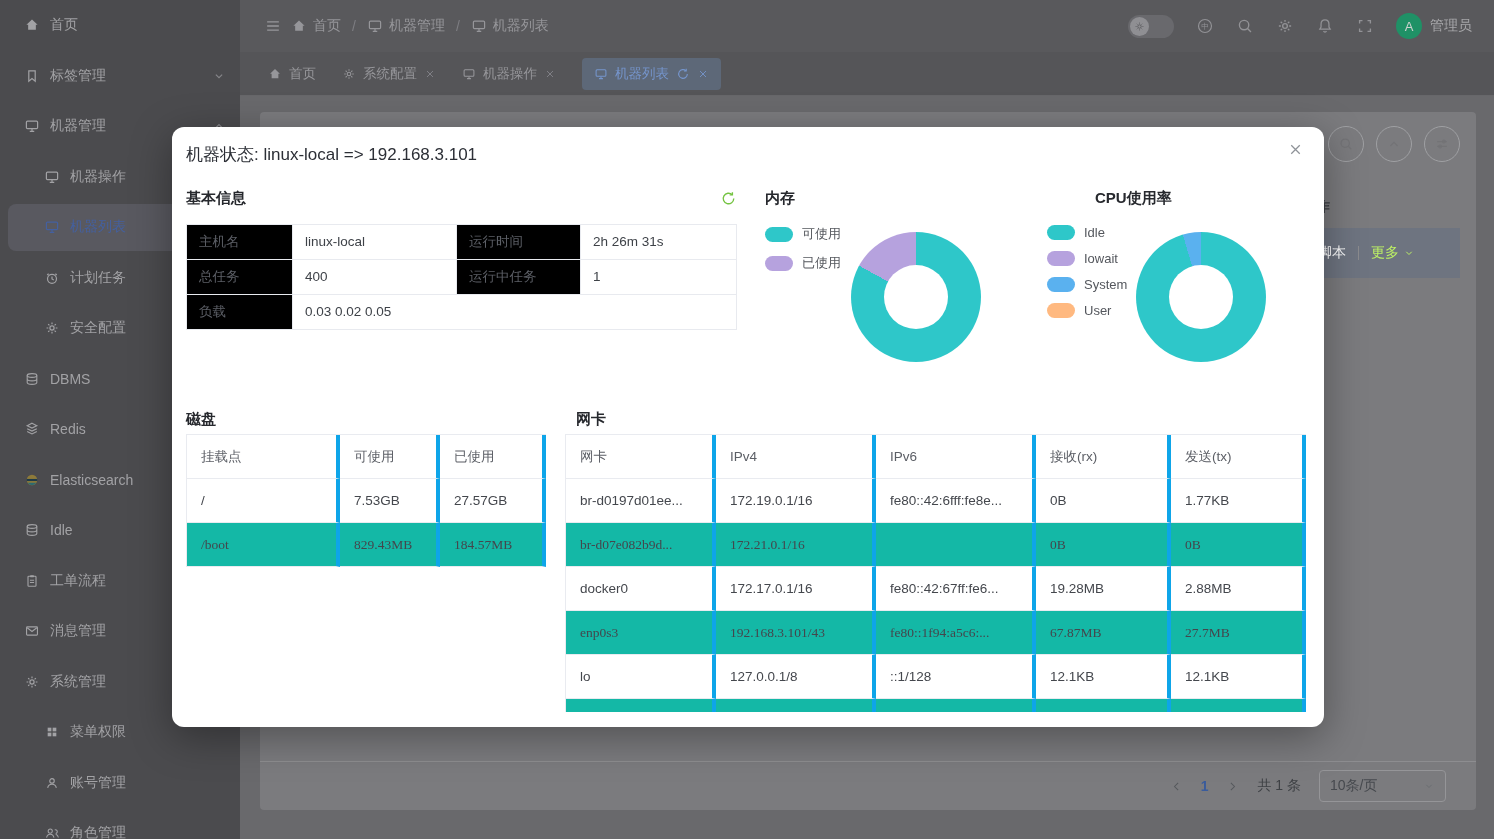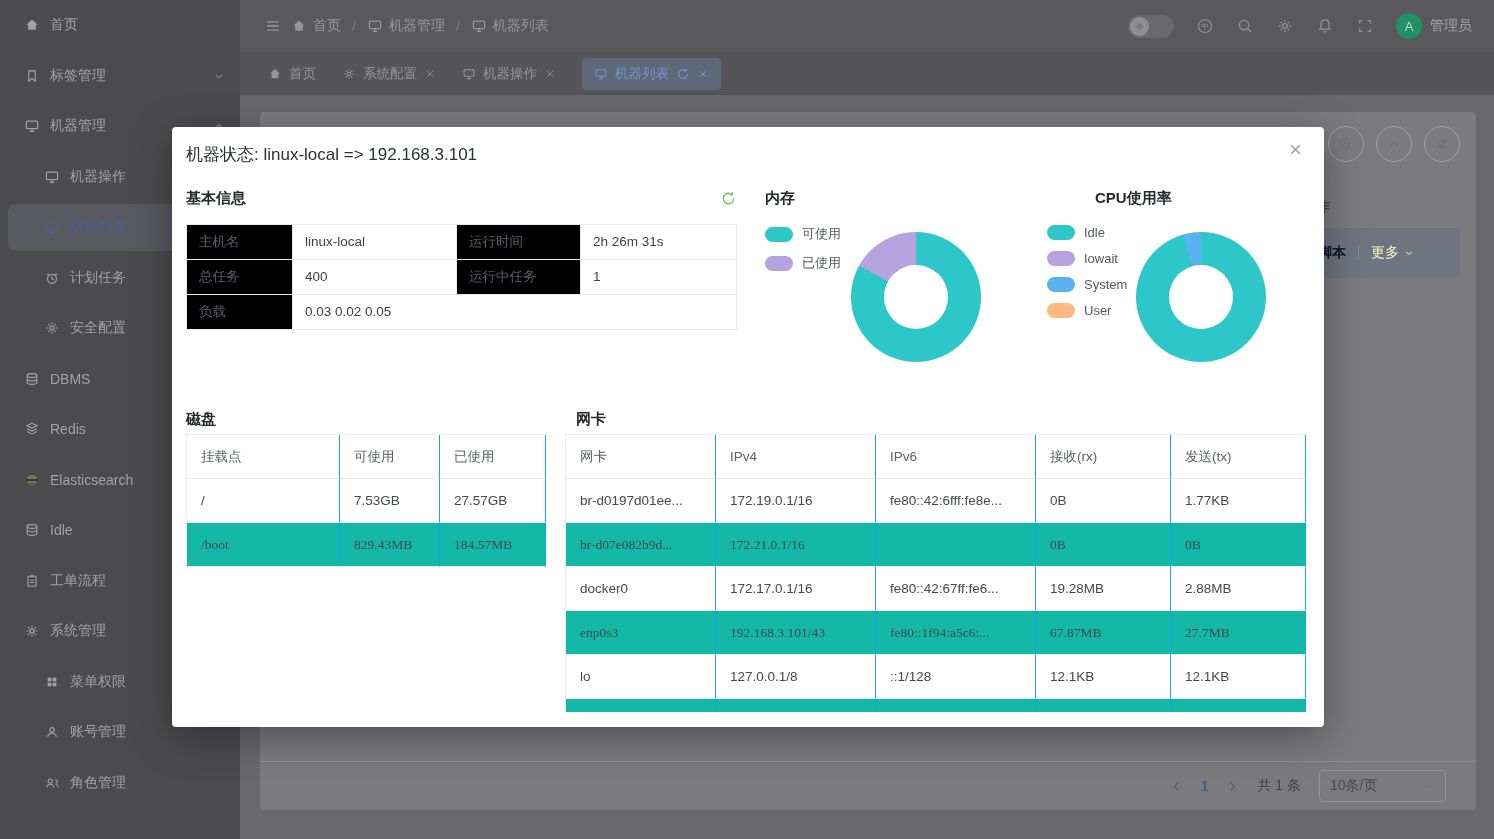--- a/index.html
+++ b/index.html
@@ -51,38 +51,38 @@
   
   .content{position:absolute;left:240px;top:96px;width:1254px;height:743px;background:#69696c;z-index:1;}
   .card{position:absolute;left:20px;top:16px;right:18px;height:698px;background:#7b7b7e;border-radius:4px;}
   .circle-btns{position:absolute;top:14px;right:16px;display:flex;gap:12px;}
   .circle-btn{width:36px;height:36px;border-radius:50%;border:1px solid #9fa0a3;color:#737376;
           display:flex;align-items:center;justify-content:center;box-sizing:border-box;cursor:pointer;}
   .circle-btn svg{width:16px;height:16px;}
   .partial-header{position:absolute;top:86px;left:1056px;color:#3c3f44;font-size:14px;font-weight:bold;}
   .selected-row{position:absolute;top:116px;left:980px;right:16px;height:50px;background:#6e7480;
           display:flex;align-items:center;gap:12px;padding-left:78px;box-sizing:border-box;font-size:14px;}
-  .act-script{color:#0f172a;cursor:pointer;font-weight:bold;}
+  .act-script{color:#ffffff;cursor:pointer;}
   .act-divider{width:1px;height:14px;background:#8b8b8e;}
-  .act-more{color:#fef9c3;cursor:pointer;display:flex;align-items:center;gap:4px;}
+  .act-more{color:#bef264;cursor:pointer;display:flex;align-items:center;gap:4px;}
   .act-more svg{width:12px;height:12px;}
   .pagination{position:absolute;left:0;right:0;top:649px;height:49px;border-top:1px solid #8d8d90;
           display:flex;align-items:center;justify-content:flex-end;gap:18px;padding-right:30px;
           box-sizing:border-box;color:#3e4145;font-size:14px;}
   .pg-arrow{color:#55585c;cursor:pointer;}
   .pg-arrow svg{width:13px;height:13px;}
   .page-num{color:#3a5c9c;font-weight:bold;cursor:pointer;}
   .page-select{width:127px;height:32px;border:1px solid #959598;border-radius:4px;display:flex;
           align-items:center;justify-content:space-between;padding:0 10px;box-sizing:border-box;
           color:#46494e;cursor:pointer;}
   .page-select svg{width:12px;height:12px;color:#6a6d71;}
 
   
   .modal{position:absolute;left:172px;top:127px;width:1152px;height:600px;background:#fff;
-         border-radius:4px;box-shadow:0 10px 40px rgba(0,0,0,.35);overflow:hidden;z-index:10;}
+         border-radius:12px;box-shadow:0 10px 40px rgba(0,0,0,.35);overflow:hidden;z-index:10;}
   .m-title{position:absolute;left:14px;top:16px;font-size:17px;color:#2c2f36;}
   .m-close{position:absolute;right:20px;top:14px;color:#8e9298;cursor:pointer;}
   .m-close svg{width:17px;height:17px;}
   .sec{position:absolute;font-size:15px;font-weight:bold;color:#27292e;}
   .m-refresh{position:absolute;left:548px;top:63px;color:#74c341;cursor:pointer;}
   .m-refresh svg{width:17px;height:17px;}
 
   .basic-table{position:absolute;left:14px;top:97px;width:550px;display:grid;
          grid-template-columns:106px 164px 124px 156px;border-top:1px solid #e8eaef;border-left:1px solid #e8eaef;}
   .bt-cell{height:35px;line-height:34px;padding-left:12px;font-size:13.5px;box-sizing:border-box;
@@ -92,21 +92,21 @@
   .span3{grid-column:2/5;}
 
   .legend{position:absolute;display:flex;flex-direction:column;gap:11px;}
   .lg-item{display:flex;align-items:center;gap:9px;font-size:13px;color:#54575d;}
   .lg-chip{width:28px;height:15px;border-radius:7.5px;}
   .donut{position:absolute;width:130px;height:130px;border-radius:50%;}
   .donut::after{content:"";position:absolute;left:33px;top:33px;width:64px;height:64px;border-radius:50%;background:#fff;}
 
   .dtable{position:absolute;display:grid;font-size:13.5px;border-top:1px solid #e9ebf0;border-left:1px solid #e9ebf0;}
   .d-cell{height:44px;line-height:43px;padding:0 13px 0 14px;box-sizing:border-box;color:#44474d;
-         border-right:1px solid #0ea5e9;border-bottom:1px solid #e9ebf0;white-space:nowrap;overflow:hidden;}
+         border-right:4px solid #0ea5e9;border-bottom:1px solid #e9ebf0;white-space:nowrap;overflow:hidden;}
   .d-cell.h{color:#5c5f66;}
   .d-cell.stripe{background:#14b8a6;font-family:Liberation Serif, serif;}
   .d-cell.part{height:13px;border-bottom:none;}
 </style>
 </head>
 <body>
 
 <aside class="sidebar" id="sidebar">
  <div class="s-item  ">
    <span class="s-ic">
@@ -227,20 +227,30 @@
  </div>
  <div class="s-item  ">
    <span class="s-ic">
         <svg viewBox="0 0 20 20">
           <rect x="5" y="4" width="10" height="12.6" rx="1" fill="none" stroke="currentColor" stroke-width="1.4"></rect>
           <rect x="7.6" y="2.8" width="4.8" height="2.4" rx="0.6" fill="currentColor"></rect>
           <path d="M7.4 9h5.2M7.4 12h5.2" stroke="currentColor" stroke-width="1.3"></path>
         </svg>
       </span>
    <span>工单流程</span>
+
+ </div>
+ <div class="s-item  ">
+   <span class="s-ic">
+        <svg viewBox="0 0 20 20">
+          <rect x="3.2" y="4.8" width="13.6" height="10.4" rx="1" fill="none" stroke="currentColor" stroke-width="1.4"></rect>
+          <path d="M4 6l6 4.6L16 6" fill="none" stroke="currentColor" stroke-width="1.4"></path>
+        </svg>
+      </span>
+   <span>消息管理</span>
 
  </div>
  <div class="s-item  ">
    <span class="s-ic">
         <svg viewBox="0 0 20 20">
           <circle cx="10" cy="10" r="2.6" fill="none" stroke="currentColor" stroke-width="1.5"></circle>
           <path d="M10 3.2v2.2M10 14.6v2.2M3.2 10h2.2M14.6 10h2.2M5.2 5.2l1.6 1.6M13.2 13.2l1.6 1.6M14.8 5.2l-1.6 1.6M6.8 13.2l-1.6 1.6" stroke="currentColor" stroke-width="1.5"></path>
         </svg>
       </span>
    <span>系统管理</span>

